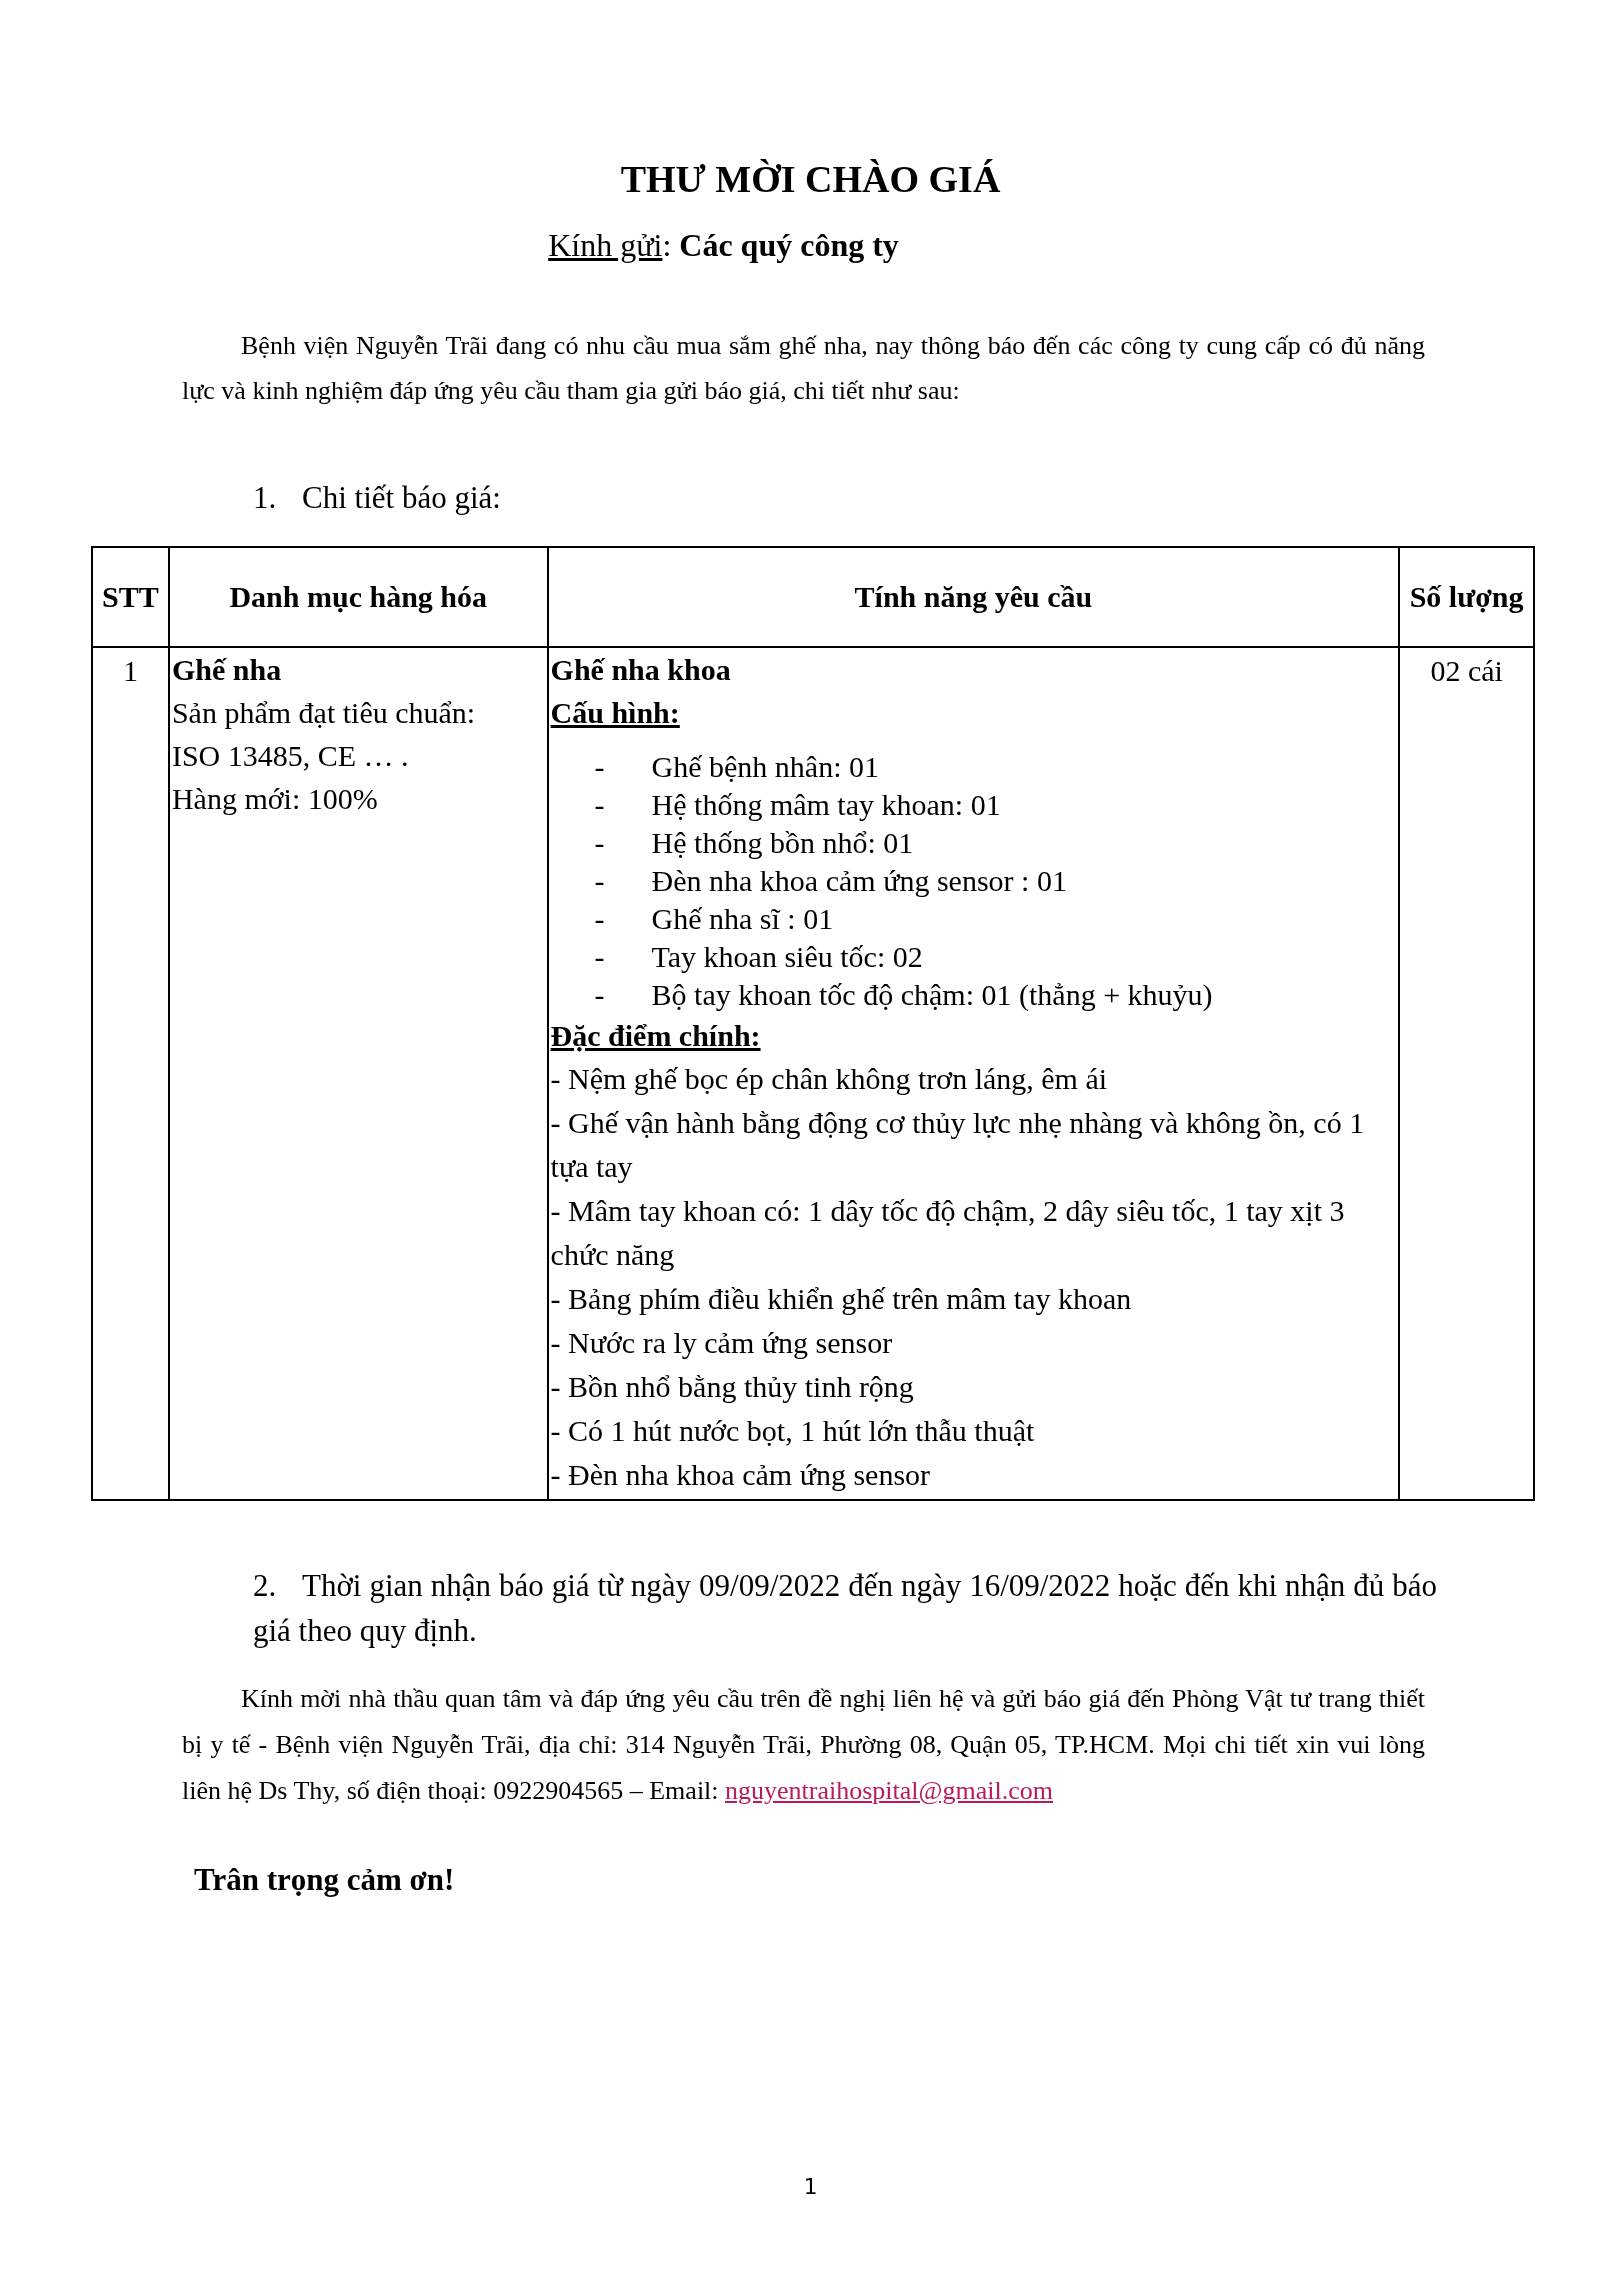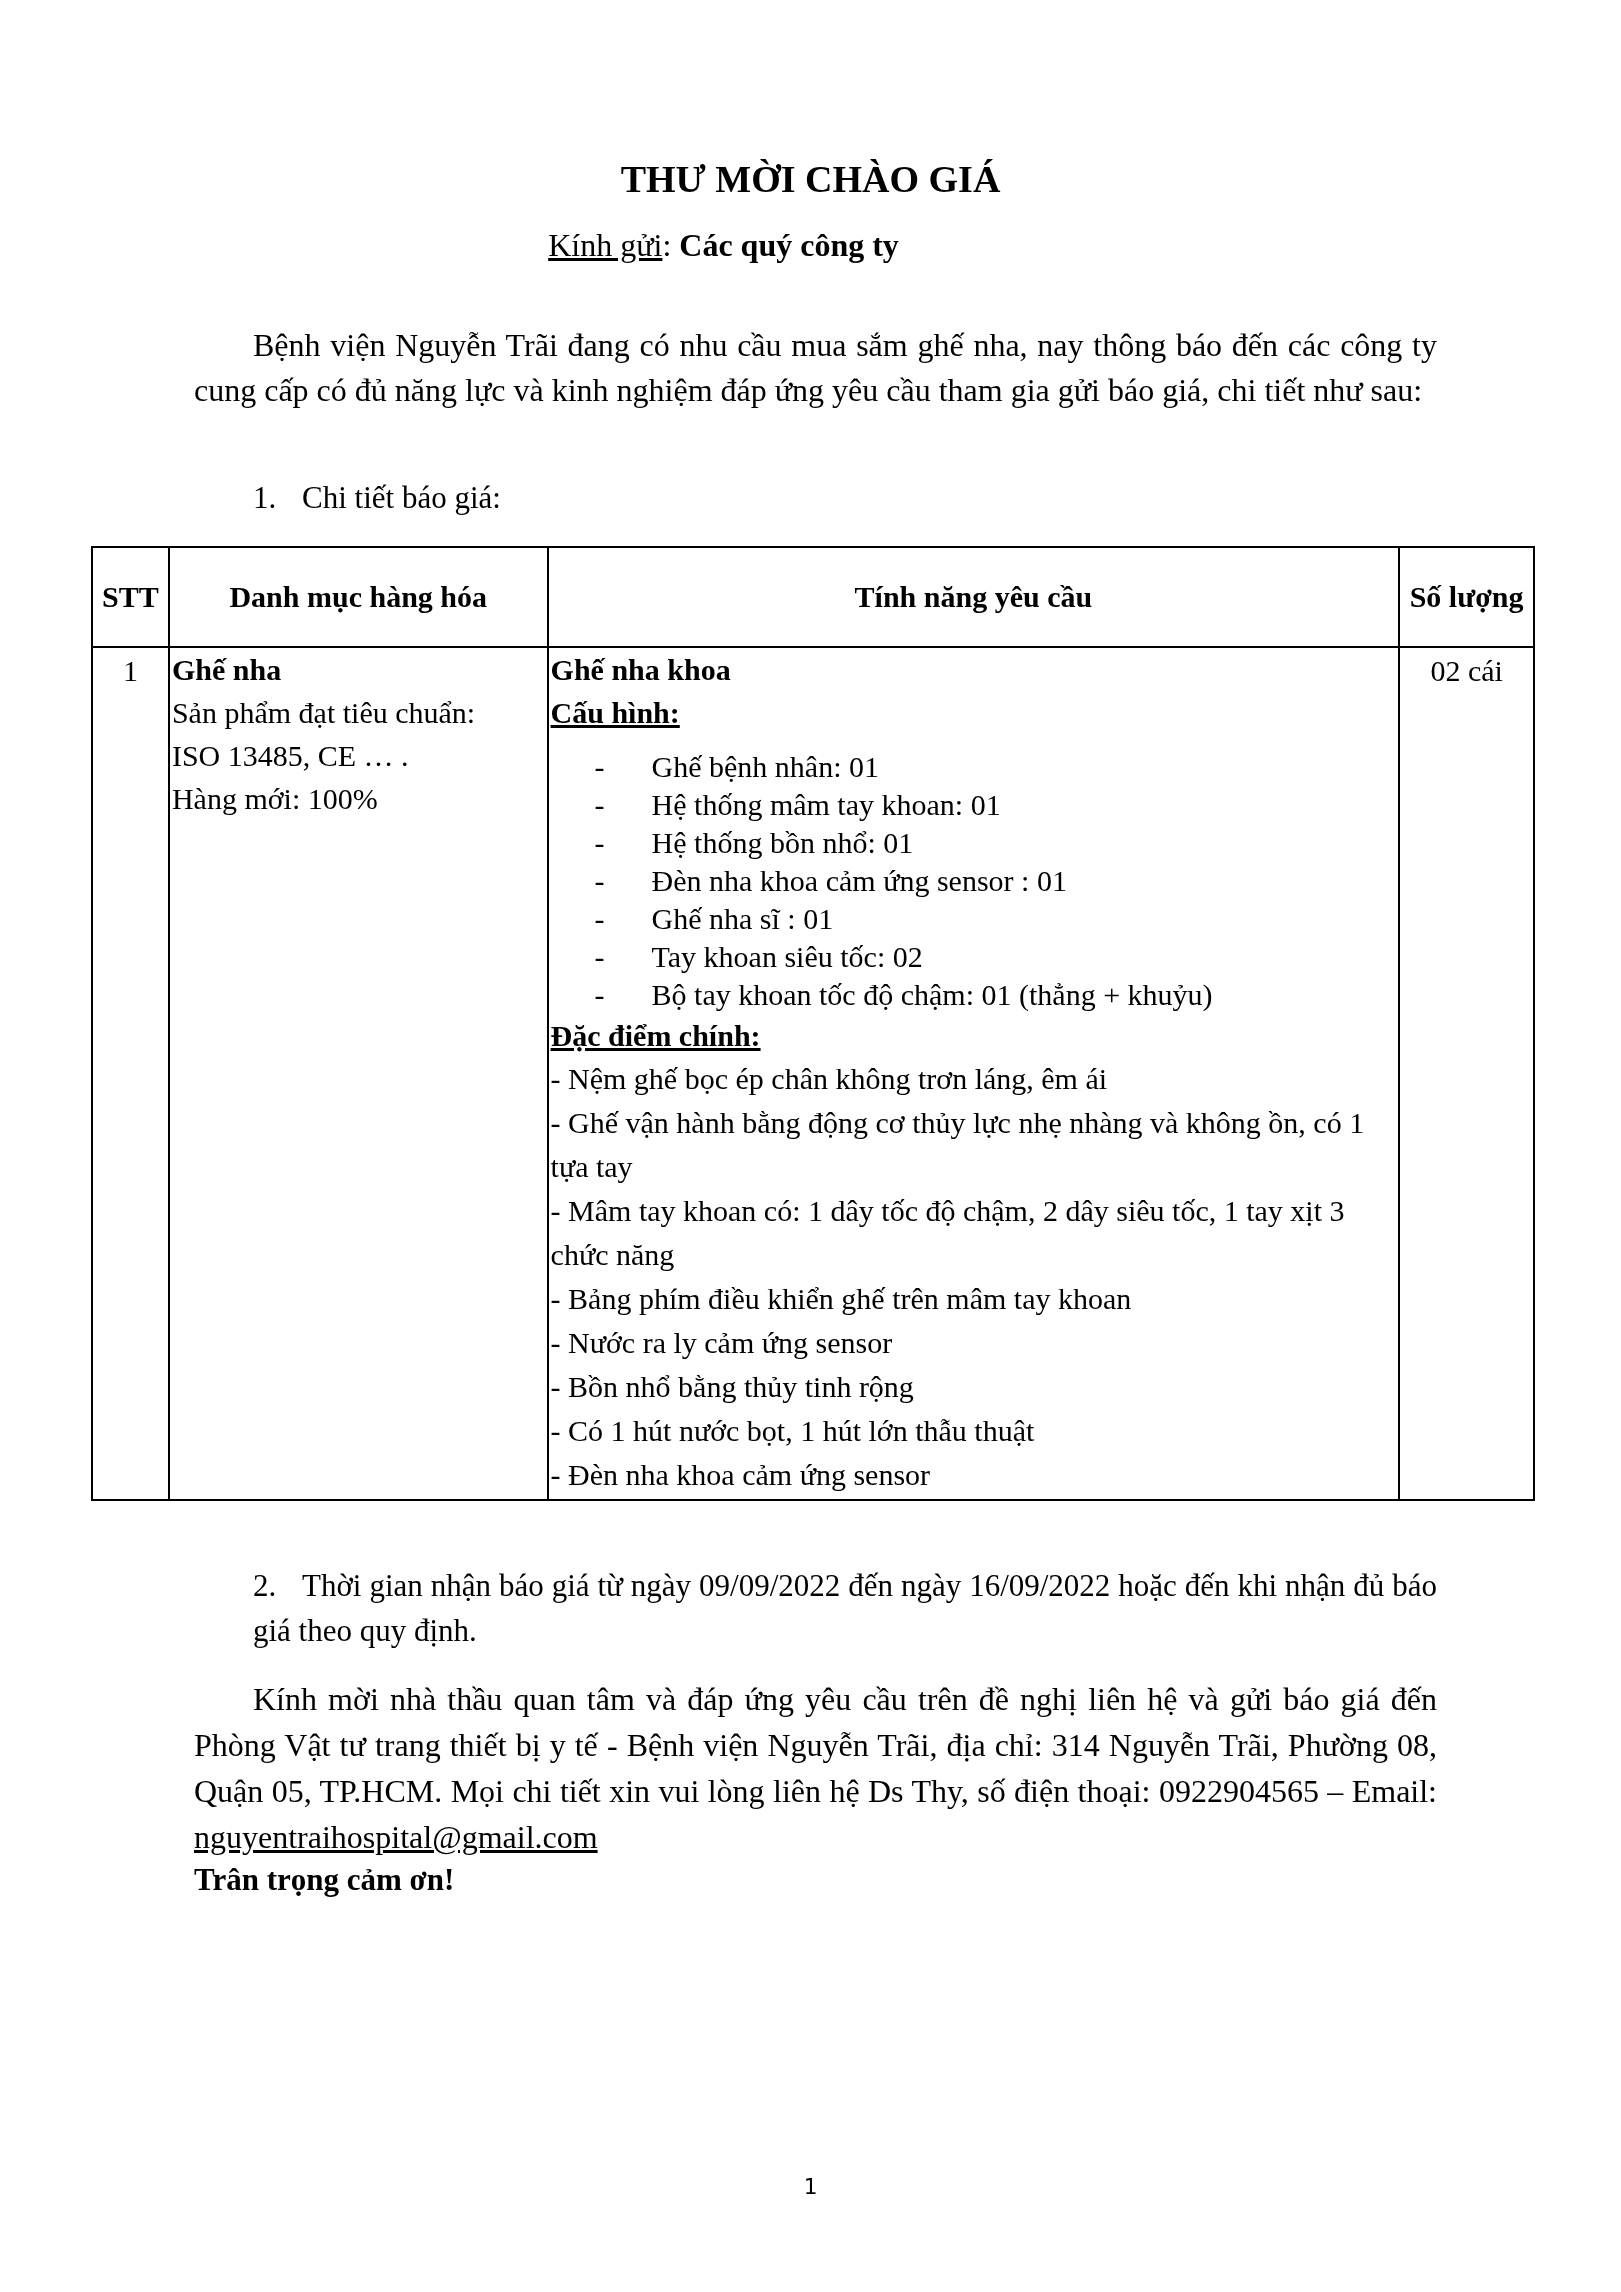--- a/index.html
+++ b/index.html
@@ -5,21 +5,21 @@
   html, body { margin: 0; padding: 0; background: #ffffff; }
   body { width: 1621px; height: 2293px; position: relative; overflow: hidden;
          font-family: "Liberation Serif", serif; color: #000; }
   .page { position: absolute; left: 0; top: 0; width: 1621px; height: 2293px; }
   .title { position: absolute; left: 0; width: 1621px; top: 157px; text-align: center;
            font-size: 38px; font-weight: bold; }
   .salutation { position: absolute; left: 0; width: 1447px; top: 227px; text-align: center;
                 font-size: 32px; }
   .salutation .lbl { text-decoration: underline; }
   .salutation .rcp { font-weight: bold; }
-  .para { position: absolute; left: 194px; width: 1243px; font-size: 32px; line-height: 45px;
+  .para { position: absolute; left: 182px; width: 1243px; font-size: 26px; line-height: 45px;
           text-align: justify; }
   .para .indent { display: inline-block; width: 59px; }
   .intro { top: 323px; }
   .item-heading { position: absolute; left: 253px; top: 480px; font-size: 31px; }
   .item-heading .num { display: inline-block; width: 49px; }
   table.quote { position: absolute; left: 91px; top: 546px; width: 1444px; border-collapse: collapse;
                 font-size: 30px; }
   table.quote th, table.quote td { border: 2px solid #000; padding: 0 2px; vertical-align: top; }
   table.quote th { height: 98px; vertical-align: middle; font-weight: bold; text-align: center; }
   table.quote td.stt { text-align: center; width: 71px; padding-top: 5.9px; }
@@ -28,21 +28,21 @@
   table.quote td.qty { width: 129px; text-align: center; padding-top: 5.9px; }
   .b { font-weight: bold; }
   .u { text-decoration: underline; }
   .cfg-gap { height: 13.7px; }
   .cfg-item { line-height: 38px; padding-left: 44px; }
   .cfg-item .dash { display: inline-block; width: 57px; }
   .feat-line { line-height: 44px; }
   .item2 { position: absolute; left: 253px; top: 1563px; width: 1184px; font-size: 31px; line-height: 45px; text-align: justify; }
   .item2 .num { display: inline-block; width: 49px; }
   .closing { top: 1676px; line-height: 46px; }
-  .email { color: #000000; text-decoration: underline; }
+  .email { color: #be185d; text-decoration: underline; }
   .thanks { position: absolute; left: 194px; top: 1862px; font-size: 31px; font-weight: bold; }
   .pagenum { position: absolute; left: 0; width: 1621px; top: 2174px; text-align: center;
              font-family: "DejaVu Sans", sans-serif; font-size: 21.6px; }
 </style>
 </head>
 <body>
 
 <div class="page">
   <div class="title">THƯ MỜI CHÀO GIÁ</div>
 

